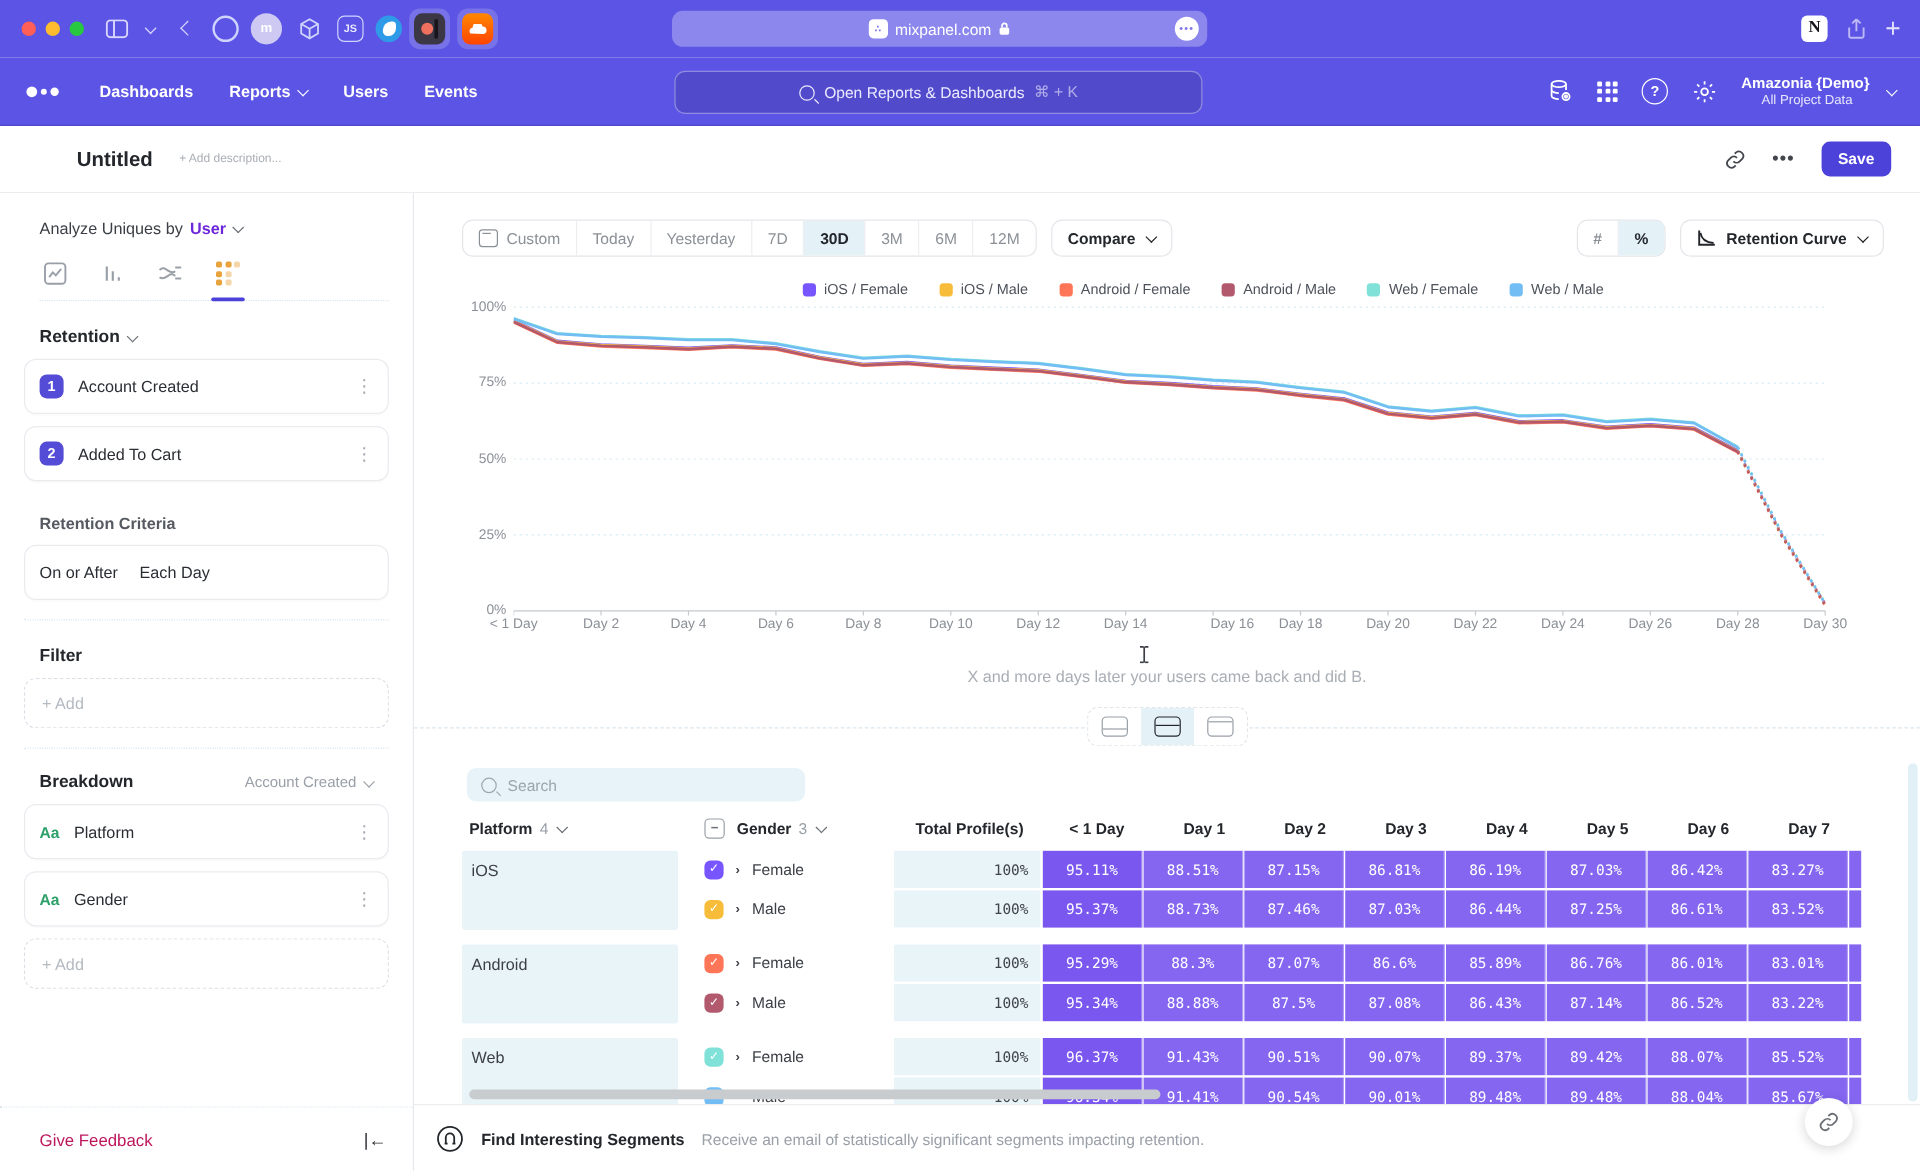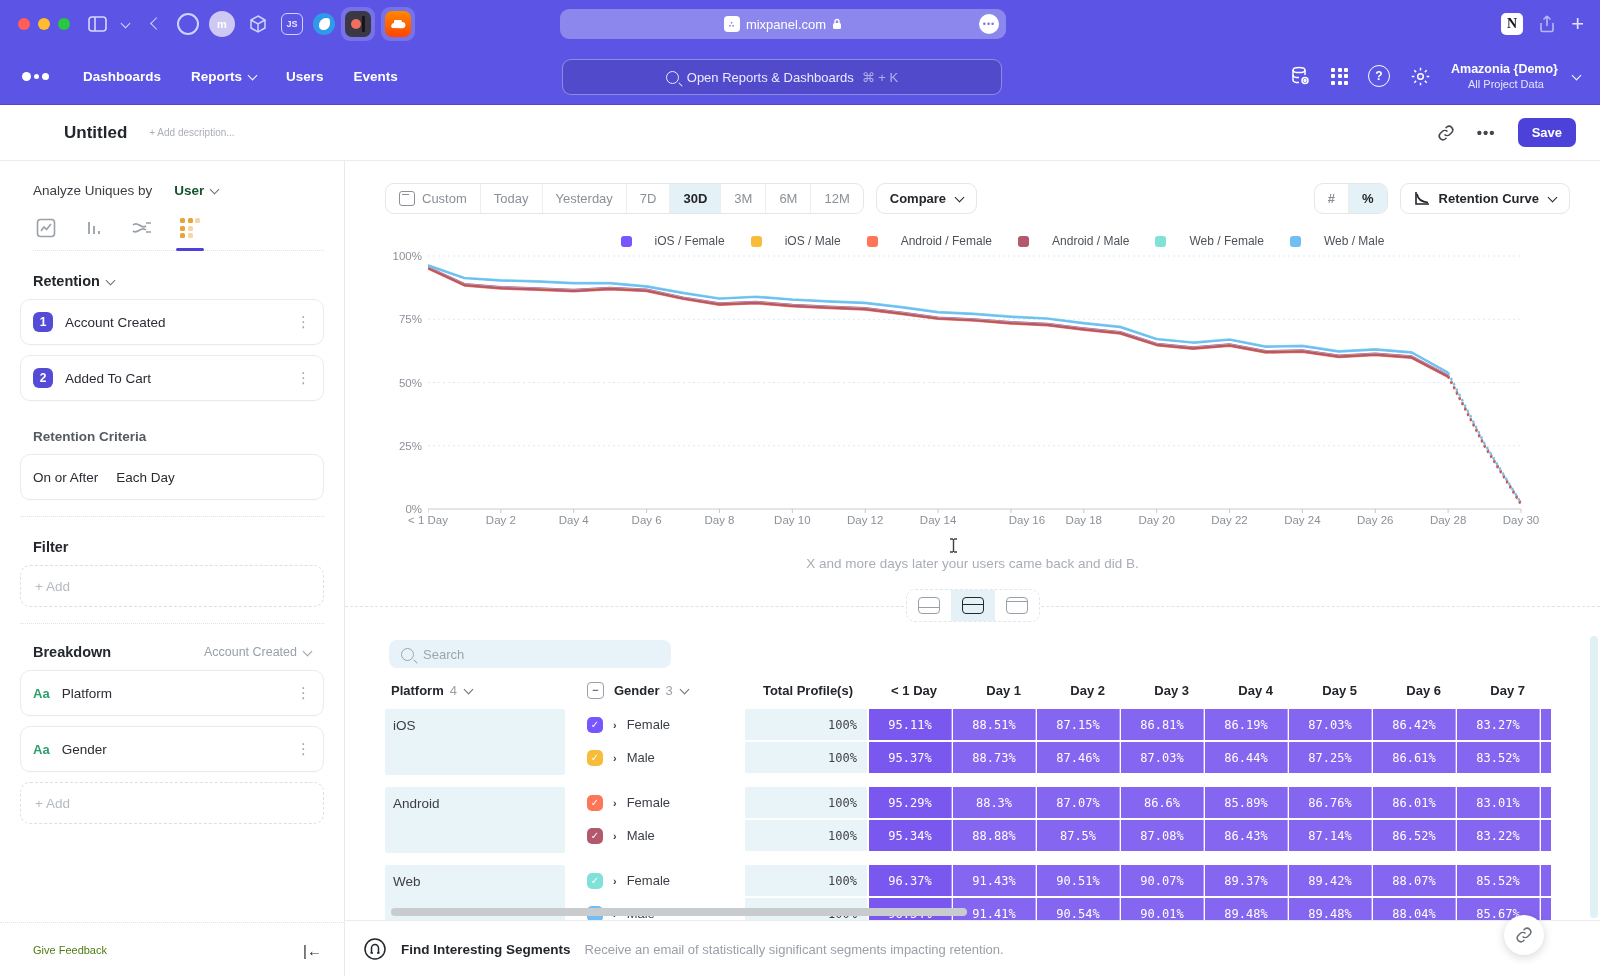--- a/index.html
+++ b/index.html
@@ -40,56 +40,56 @@
   .rheader-right{position:absolute;right:24px;display:flex;align-items:center;gap:22px;}
   .save-btn{background:#4c42d9;color:#fff;font-size:13px;font-weight:600;border:none;border-radius:7px;padding:7px 14px;cursor:pointer;}
   .dots3{color:#43464c;font-size:15px;letter-spacing:1px;font-weight:700;}
   
   .content{display:flex;height:816px;}
   .sidebar{width:344px;border-right:1px solid #e7e9ed;position:relative;background:#fff;flex:none;}
   .main{flex:1;position:relative;background:#fff;overflow:hidden;}
   
   .sb-pad{padding:0 20px;}
   .analyze{margin:22px 20px 0 33px;font-size:13.5px;color:#3c4046;display:flex;align-items:center;}
-  .analyze b{margin-left:22px;color:#14532d;}
+  .analyze b{margin-left:6px;color:#6d28d9;}
   .sb-tabs{display:flex;gap:22px;margin:20px 20px 0 33px;padding-bottom:12px;border-bottom:1px dotted #d9e6ee;}
   .sb-tab{width:26px;display:flex;justify-content:center;position:relative;color:#9aa0a8;cursor:pointer;}
   .sb-tab.active{color:#e8a33d;}
   .sb-tab.active:after{content:"";position:absolute;left:-1px;right:-1px;bottom:-13px;height:3px;border-radius:2px;background:#4c42d9;}
   .sec-h{margin:22px 13px 10px;font-size:14.5px;font-weight:700;color:#23262b;display:flex;align-items:center;}
   .sec-h.gray{color:#565b62;font-weight:600;font-size:13.5px;}
   .card{border:1px solid #e9ebef;border-radius:10px;background:#fff;height:44px;display:flex;align-items:center;
     padding:0 12px;margin-bottom:10px;position:relative;box-shadow:0 1px 1px rgba(30,30,60,0.02);cursor:pointer;}
   .badge{width:20px;height:20px;border-radius:6px;background:#544bd6;color:#fff;font-size:12px;font-weight:700;
     display:flex;align-items:center;justify-content:center;margin-right:12px;}
   .card-label{font-size:13.5px;color:#2a2d33;font-weight:500;}
   .kebab{position:absolute;right:12px;color:#a3a8af;font-size:15px;}
   .add-card{border:1px dashed #dbe0e6;border-radius:10px;height:40px;display:flex;align-items:center;
     padding:0 14px;color:#b4bac1;font-size:13.5px;margin-bottom:10px;cursor:pointer;}
   .dotted-sep{border-top:1px dotted #d9e6ee;margin:16px 0 4px;}
   .bd-head{display:flex;align-items:center;justify-content:space-between;margin:20px 13px 10px;}
   .bd-ev{font-size:12.5px;color:#9aa0a8;display:flex;align-items:center;}
   .aa{color:#2da06a;font-weight:700;font-size:13px;margin-right:12px;}
   .sb-footer{position:absolute;left:0;right:0;bottom:0;height:54px;border-top:1px dotted #d9e6ee;
     display:flex;align-items:center;justify-content:space-between;padding:0 22px 0 33px;}
-  .feedback{color:#4d7c0f;font-size:11px;cursor:pointer;}
+  .feedback{color:#be185d;font-size:14px;cursor:pointer;}
   .collapse{color:#2a2d33;font-size:15px;cursor:pointer;}
   
   .toolbar{display:flex;align-items:center;justify-content:space-between;padding:22px 30px 0 40px;}
   .tb-left{display:flex;gap:12px;}
   .seg{display:flex;border:1px solid #e4e6ea;border-radius:9px;overflow:hidden;background:#fff;}
   .seg .opt{padding:7px 13px;font-size:13px;color:#8b9097;border-right:1px solid #eceef1;display:flex;align-items:center;gap:7px;cursor:pointer;white-space:nowrap;}
   .seg .opt:last-child{border-right:none;}
   .seg .opt.sel{background:#e4f1f7;color:#23262b;font-weight:600;}
   .btn{border:1px solid #e4e6ea;border-radius:9px;background:#fff;padding:7px 13px;font-size:13px;color:#23262b;
     font-weight:600;display:flex;align-items:center;gap:8px;cursor:pointer;}
   .tb-right{display:flex;gap:12px;align-items:center;}
   
   .legend{display:flex;justify-content:center;gap:26px;margin:20px 0 0 60px;font-size:12px;color:#4d525a;}
-  .leg-item{display:flex;align-items:center;gap:23px;}
+  .leg-item{display:flex;align-items:center;gap:7px;}
   .leg-sw{width:11px;height:11px;border-radius:3px;display:block;}
   .chart-wrap{position:relative;height:280px;margin-top:4px;}
   .ylab{position:absolute;right:1178px;width:60px;text-align:right;font-size:11.5px;color:#8b9097;}
   .chart-svg{position:absolute;left:83px;top:0;}
   .xlabels{position:absolute;left:83px;top:262px;width:1093px;height:16px;}
   .xlabels span{position:absolute;transform:translateX(-50%);font-size:11.5px;color:#8b9097;white-space:nowrap;}
   .caption{text-align:center;color:#a9aeb5;font-size:13.5px;margin-top:24px;}
   .toggles{display:flex;justify-content:center;margin-top:18px;position:relative;}
   .dash-line{position:absolute;left:0;right:0;top:50%;border-top:1px dashed #d9e6ee;}
   .tg-group{display:flex;border:1px dashed #e2e6ea;background:#fff;border-radius:9px;position:relative;z-index:1;overflow:hidden;}

